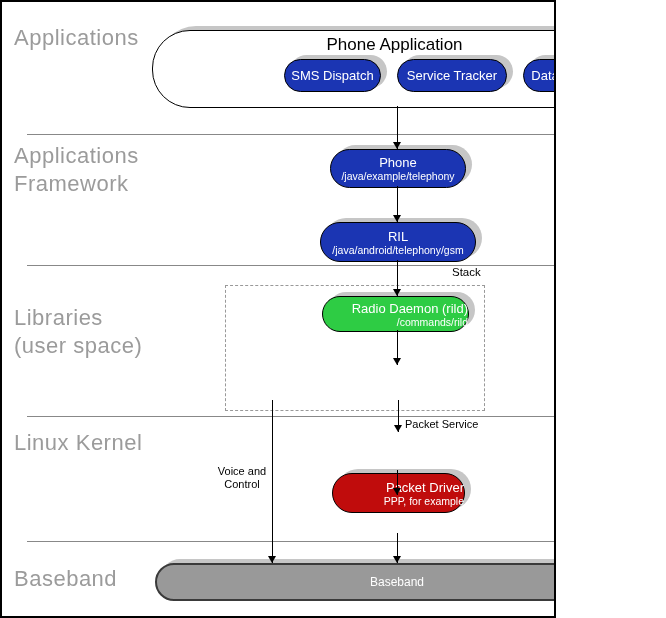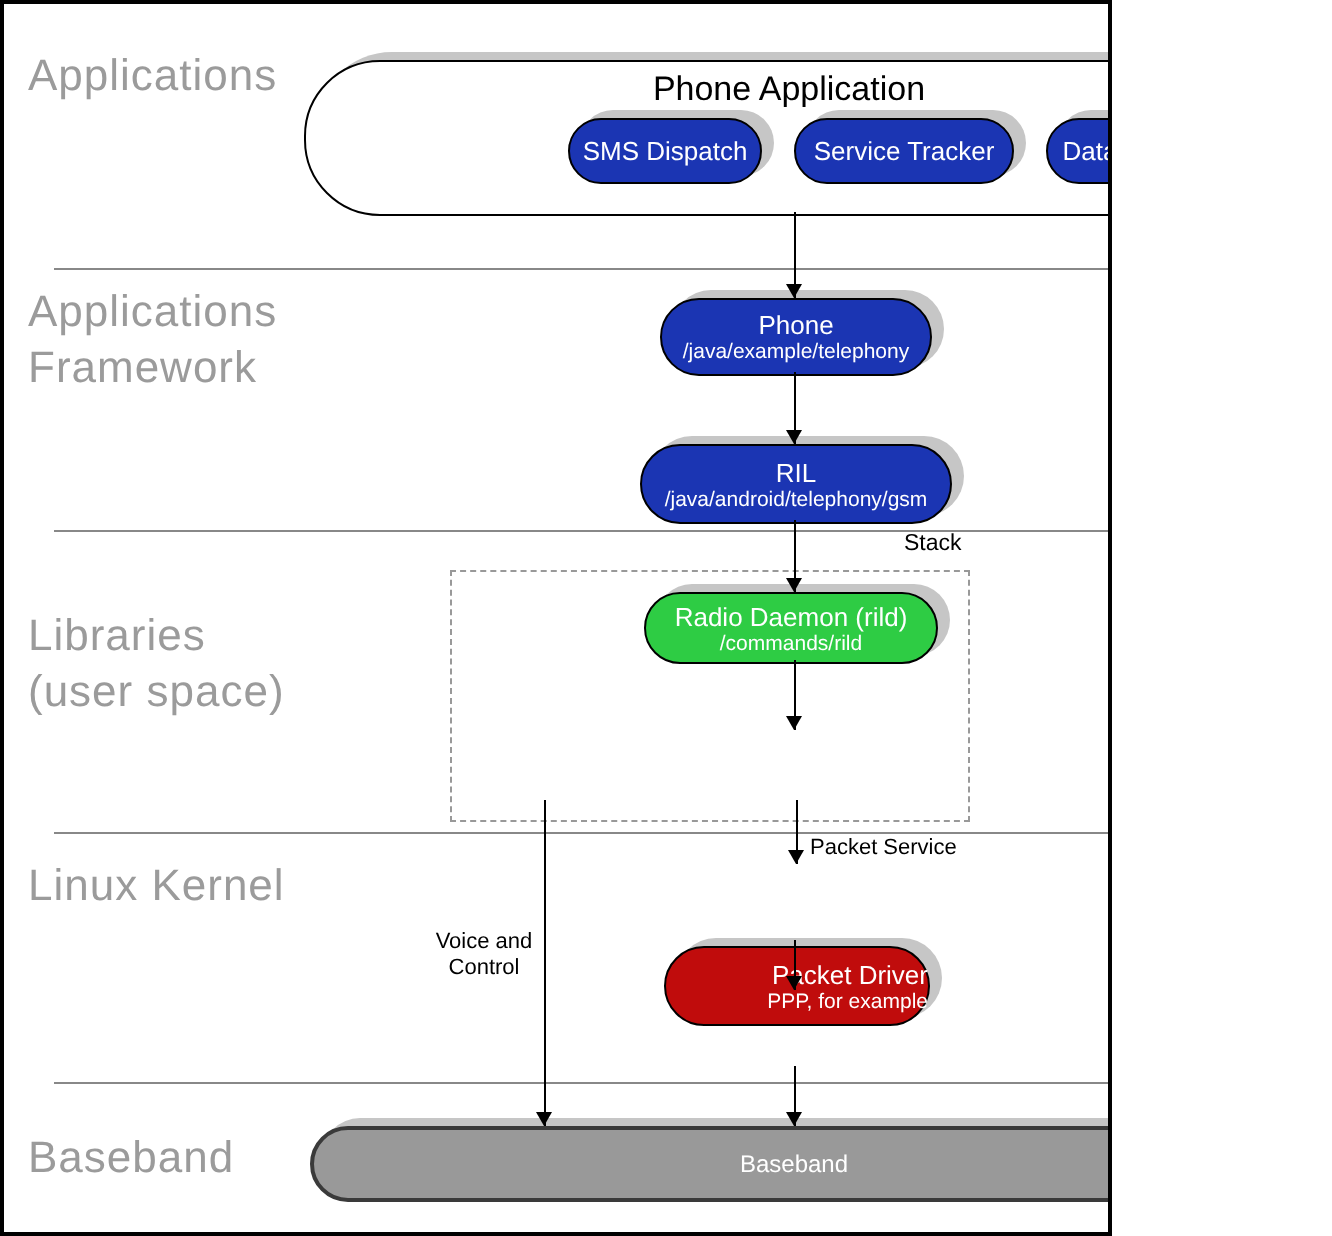--- a/index.html
+++ b/index.html
@@ -86,21 +86,21 @@
     <div class="s">/java/example/telephony</div>
   </div>
   <div class="pill blue shadowed" style="left:318px;top:220px;width:154px;height:38px;">
     <div class="t">RIL</div>
     <div class="s">/java/android/telephony/gsm</div>
   </div>
 
   <div class="group-label" style="left:450px;top:264px;">Stack</div>
   <div class="dashed-group" style="left:223px;top:283px;width:258px;height:124px;"></div>
 
-  <div class="pill green shadowed" style="left:320px;top:294px;width:145px;height:34px;">
+  <div class="pill green shadowed" style="left:320px;top:294px;width:145px;height:34px;align-items:flex-end;">
     <div class="t">Radio Daemon (rild)</div>
     <div class="s">/commands/rild</div>
   </div>
 
   <div class="pill red shadowed" style="left:330px;top:471px;width:131px;height:38px;align-items:flex-end;">
     <div class="t">Packet Driver</div>
     <div class="s">PPP, for example</div>
   </div>
 
   <div class="gray-bar shadowed" style="position:absolute;left:153px;top:561px;width:484px;height:38px;box-sizing:border-box;">

